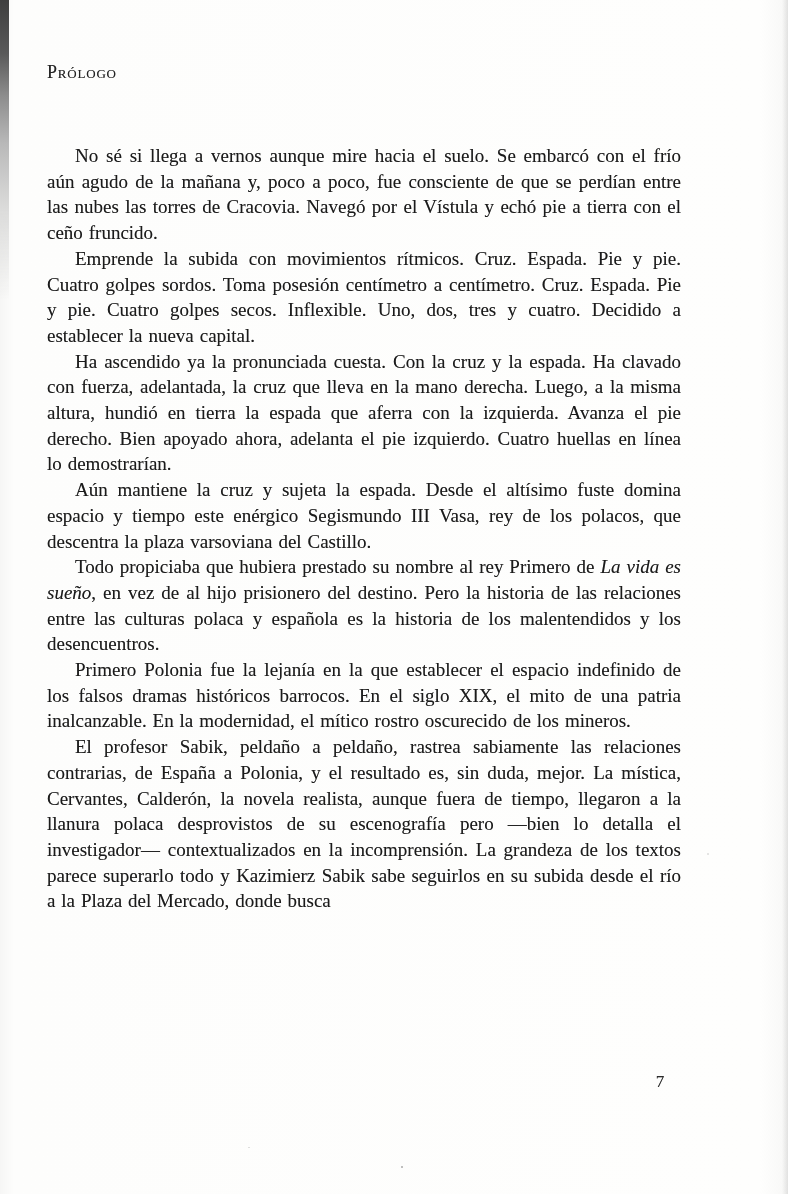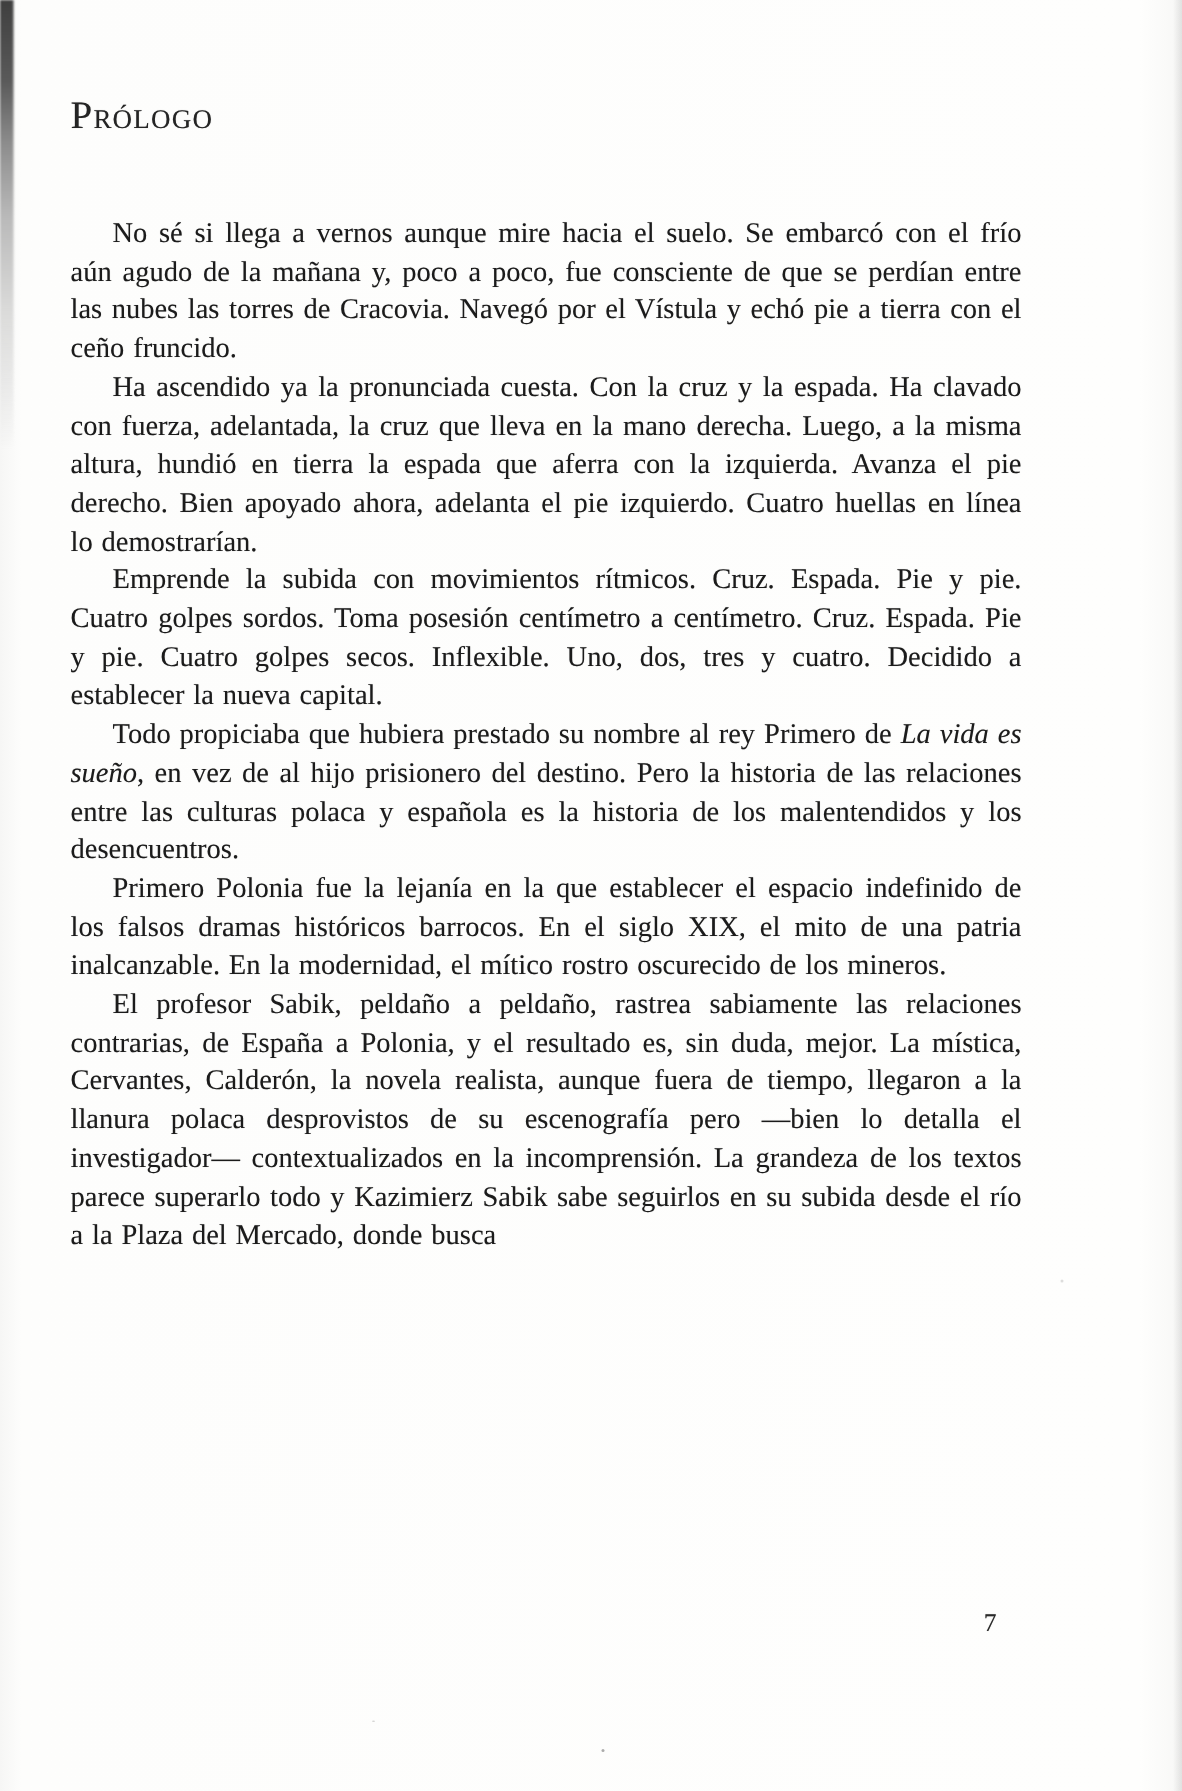--- a/index.html
+++ b/index.html
@@ -26,21 +26,21 @@
   }
   .scan-edge-right {
     position: absolute; right: 0; top: 0;
     width: 6px; height: 1194px;
     background: linear-gradient(to left, rgba(160,160,160,0.25), rgba(160,160,160,0));
   }
   .heading {
     position: absolute;
     left: 47px; top: 62px;
     margin: 0;
-    font-size: 26px;
+    font-size: 18px;
     font-weight: 500;
     font-variant: small-caps;
     letter-spacing: 0.8px;
     color: #242424;
     text-shadow: 0 0 0.5px rgba(30,30,30,0.45);
   }
   .text-body {
     position: absolute;
     left: 47px; top: 143px;
     width: 634px;
@@ -77,22 +77,23 @@
 <body>
 
 <div class="page">
   <div class="scan-edge"></div>
   <div class="scan-edge-right"></div>
 
   <h1 class="heading">Prólogo</h1>
 
   <div class="text-body">
       <p><span>No sé si llega a vernos aunque mire hacia el suelo. Se embarcó con el frío aún agudo de la mañana y, poco a poco, fue consciente de que se perdían entre las nubes las torres de Cracovia. Navegó por el Vístula y echó pie a tierra con el ceño fruncido.</span></p>
+      <p><span>Emprende la subida con movimientos rítmicos. Cruz. Espada. Pie y pie. Cuatro golpes sordos. Toma posesión centímetro a centímetro. Cruz. Espada. Pie y pie. Cuatro golpes secos. Inflexible. Uno, dos, tres y cuatro. Decidido a establecer la nueva capital.</span></p>
       <p><span>Ha ascendido ya la pronunciada cuesta. Con la cruz y la espada. Ha clavado con fuerza, adelantada, la cruz que lleva en la mano derecha. Luego, a la misma altura, hundió en tierra la espada que aferra con la izquierda. Avanza el pie derecho. Bien apoyado ahora, adelanta el pie izquierdo. Cuatro huellas en línea lo demostrarían.</span></p>
-      <p><span>Emprende la subida con movimientos rítmicos. Cruz. Espada. Pie y pie. Cuatro golpes sordos. Toma posesión centímetro a centímetro. Cruz. Espada. Pie y pie. Cuatro golpes secos. Inflexible. Uno, dos, tres y cuatro. Decidido a establecer la nueva capital.</span></p>
+      <p><span>Aún mantiene la cruz y sujeta la espada. Desde el altísimo fuste domina espacio y tiempo este enérgico Segismundo III Vasa, rey de los polacos, que descentra la plaza varsoviana del Castillo.</span></p>
       <p><span>Todo propiciaba que hubiera prestado su nombre al rey Primero de </span><em>La vida es sueño</em><span>, en vez de al hijo prisionero del destino. Pero la historia de las relaciones entre las culturas polaca y española es la historia de los malentendidos y los desencuentros.</span></p>
       <p><span>Primero Polonia fue la lejanía en la que establecer el espacio indefinido de los falsos dramas históricos barrocos. En el siglo XIX, el mito de una patria inalcanzable. En la modernidad, el mítico rostro oscurecido de los mineros.</span></p>
       <p><span>El profesor Sabik, peldaño a peldaño, rastrea sabiamente las relaciones contrarias, de España a Polonia, y el resultado es, sin duda, mejor. La mística, Cervantes, Calderón, la novela realista, aunque fuera de tiempo, llegaron a la llanura polaca desprovistos de su escenografía pero —bien lo detalla el investigador— contextualizados en la incomprensión. La grandeza de los textos parece superarlo todo y Kazimierz Sabik sabe seguirlos en su subida desde el río a la Plaza del Mercado, donde busca</span></p>
     </div>
 
   <div class="page-number">7</div>
 
   <div class="speck speck-1"></div>
   <div class="speck speck-2"></div>
   <div class="speck speck-3"></div>

